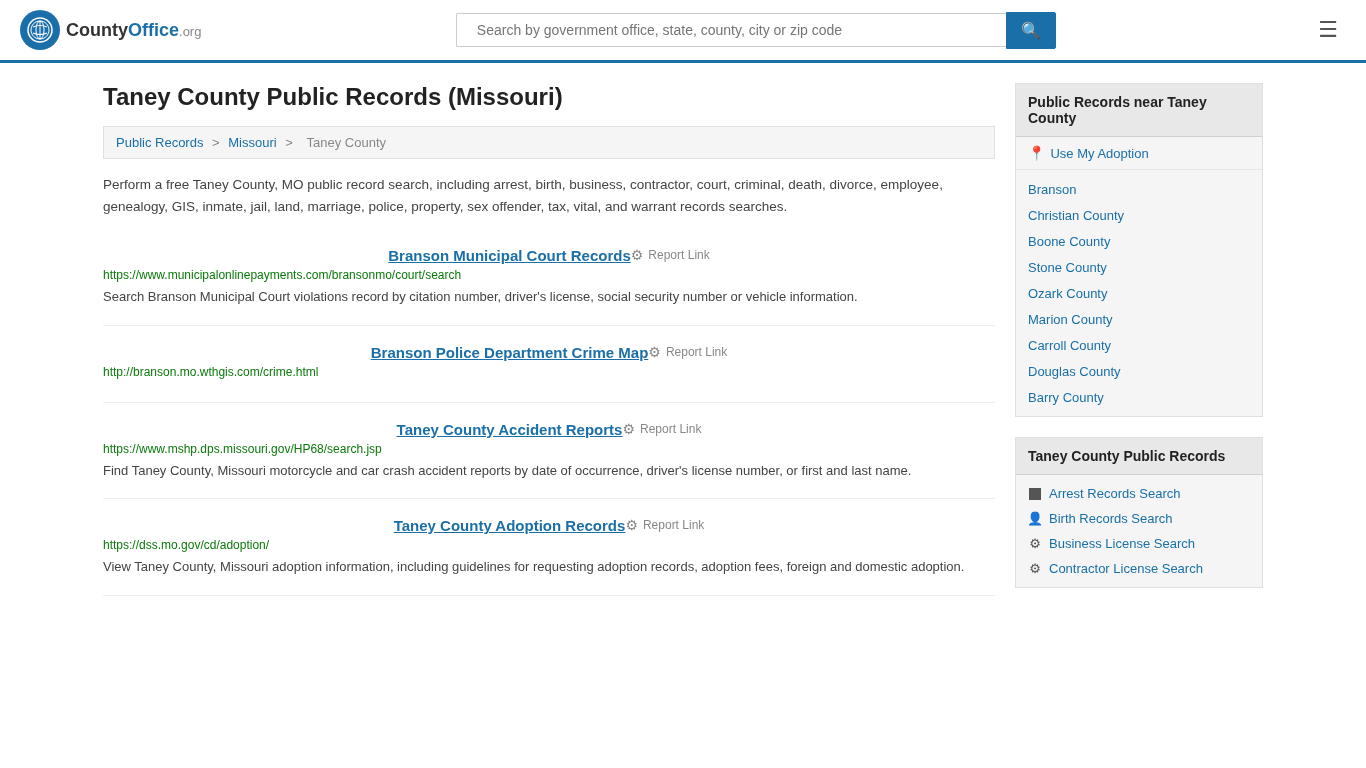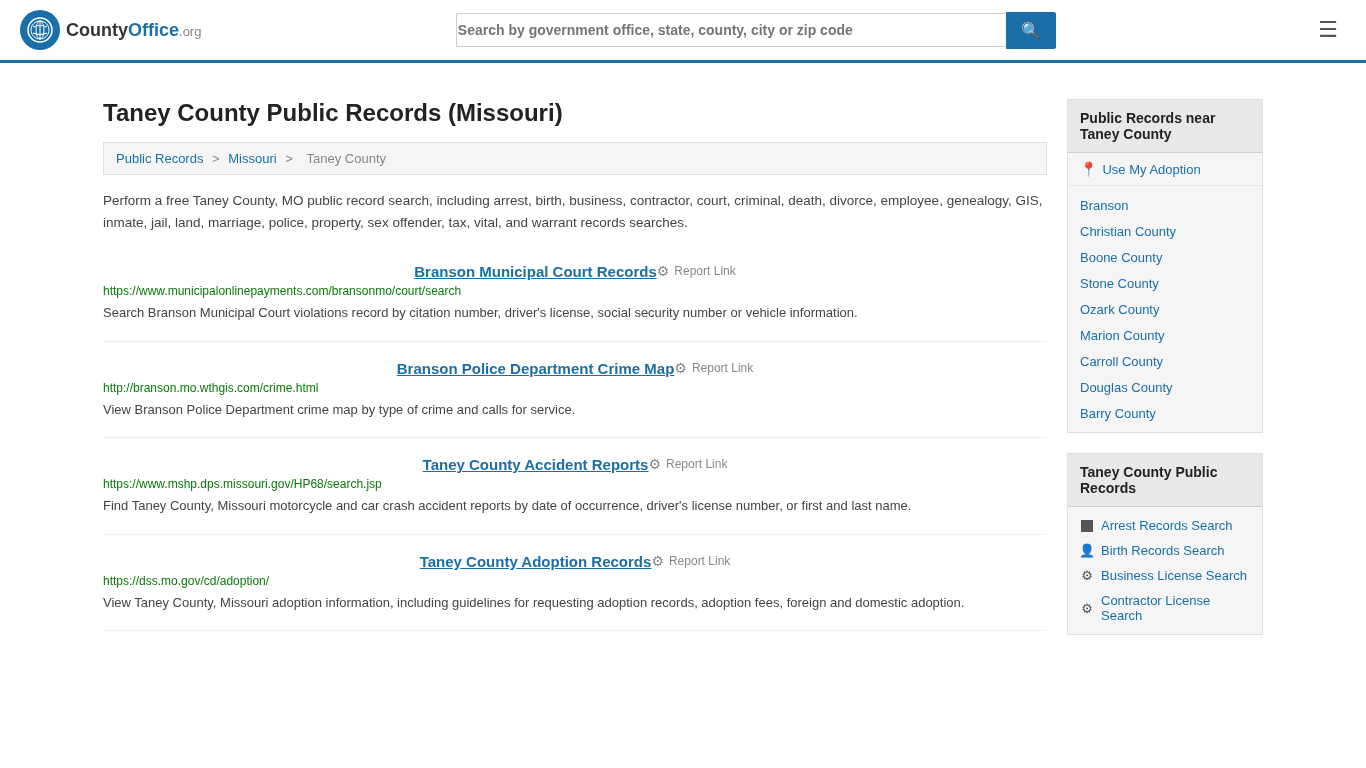--- a/index.html
+++ b/index.html
@@ -34,27 +34,26 @@
     .search-bar-area {
       display: flex;
       align-items: center;
       flex: 1;
       max-width: 600px;
       margin: 0 30px;
     }
     .search-input {
       flex: 1;
       border: 1px solid #ccc;
-      padding: 8px 1px;
+      padding: 8px 20px;
       font-size: 14px;
       outline: none;
       border-right: none;
       border-radius: 2px 0 0 2px;
       color: #999;
-      font-weight: bold;
     }
     .search-btn {
       background: #1a6fa8;
       border: 1px solid #1a6fa8;
       color: white;
       padding: 8px 14px;
       cursor: pointer;
       border-radius: 0 2px 2px 0;
       font-size: 16px;
     }
@@ -63,30 +62,30 @@
       border: none;
       cursor: pointer;
       font-size: 22px;
       color: #555;
       padding: 4px 8px;
     }
 
     
     .main-container {
       max-width: 1200px;
-      margin: 16px auto;
+      margin: 0 auto;
       padding: 20px 20px;
       display: flex;
       gap: 20px;
     }
     .content-area {
       flex: 1;
     }
     .sidebar {
-      width: 196px;
+      width: 248px;
       flex-shrink: 0;
     }
 
     
     .page-title {
       font-size: 24px;
       font-weight: bold;
       color: #222;
       margin-bottom: 15px;
     }
@@ -292,21 +291,20 @@
   </div>
         <div class="record-item">
     <div class="record-header">
       <a class="record-title" href="#">Branson Police Department Crime Map</a>
       <span class="report-link">
         <span class="report-icon">⚙</span>
         <span>Report Link</span>
       </span>
     </div>
     <div class="record-url">http://branson.mo.wthgis.com/crime.html</div>
-    <div class="record-desc">View Branson Police Department crime map by type of crime and calls for service.</div>
   </div>
         <div class="record-item">
     <div class="record-header">
       <a class="record-title" href="#">Taney County Accident Reports</a>
       <span class="report-link">
         <span class="report-icon">⚙</span>
         <span>Report Link</span>
       </span>
     </div>
     <div class="record-url">https://www.mshp.dps.missouri.gov/HP68/search.jsp</div>

